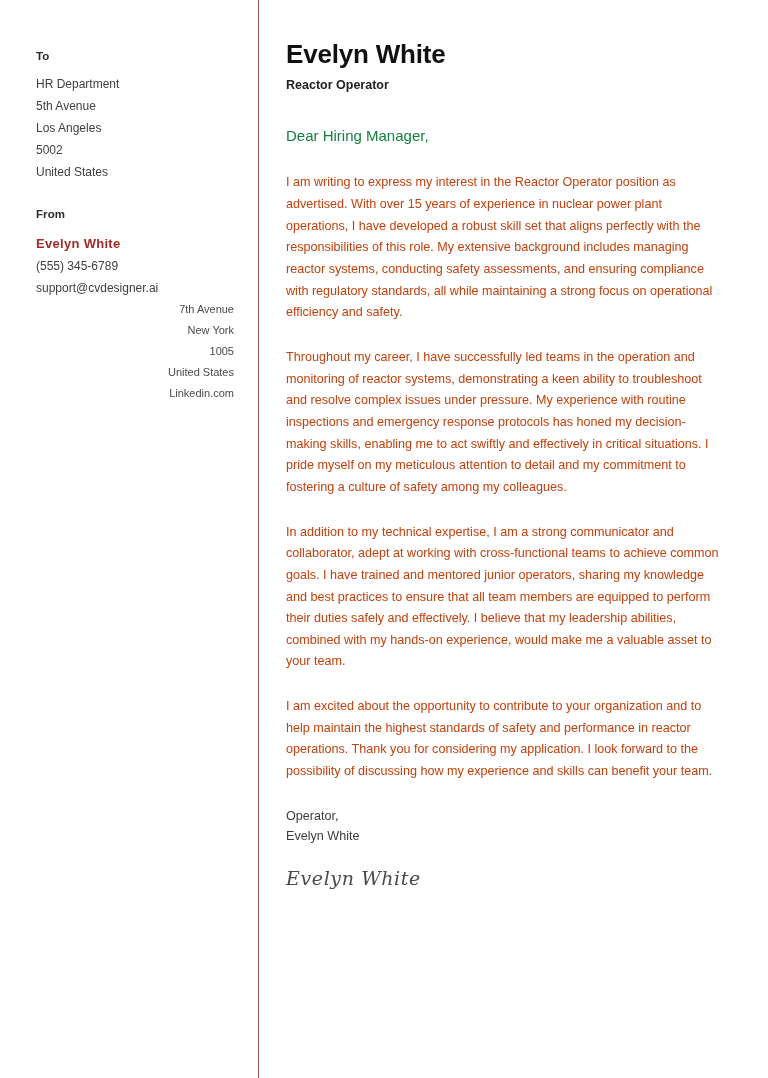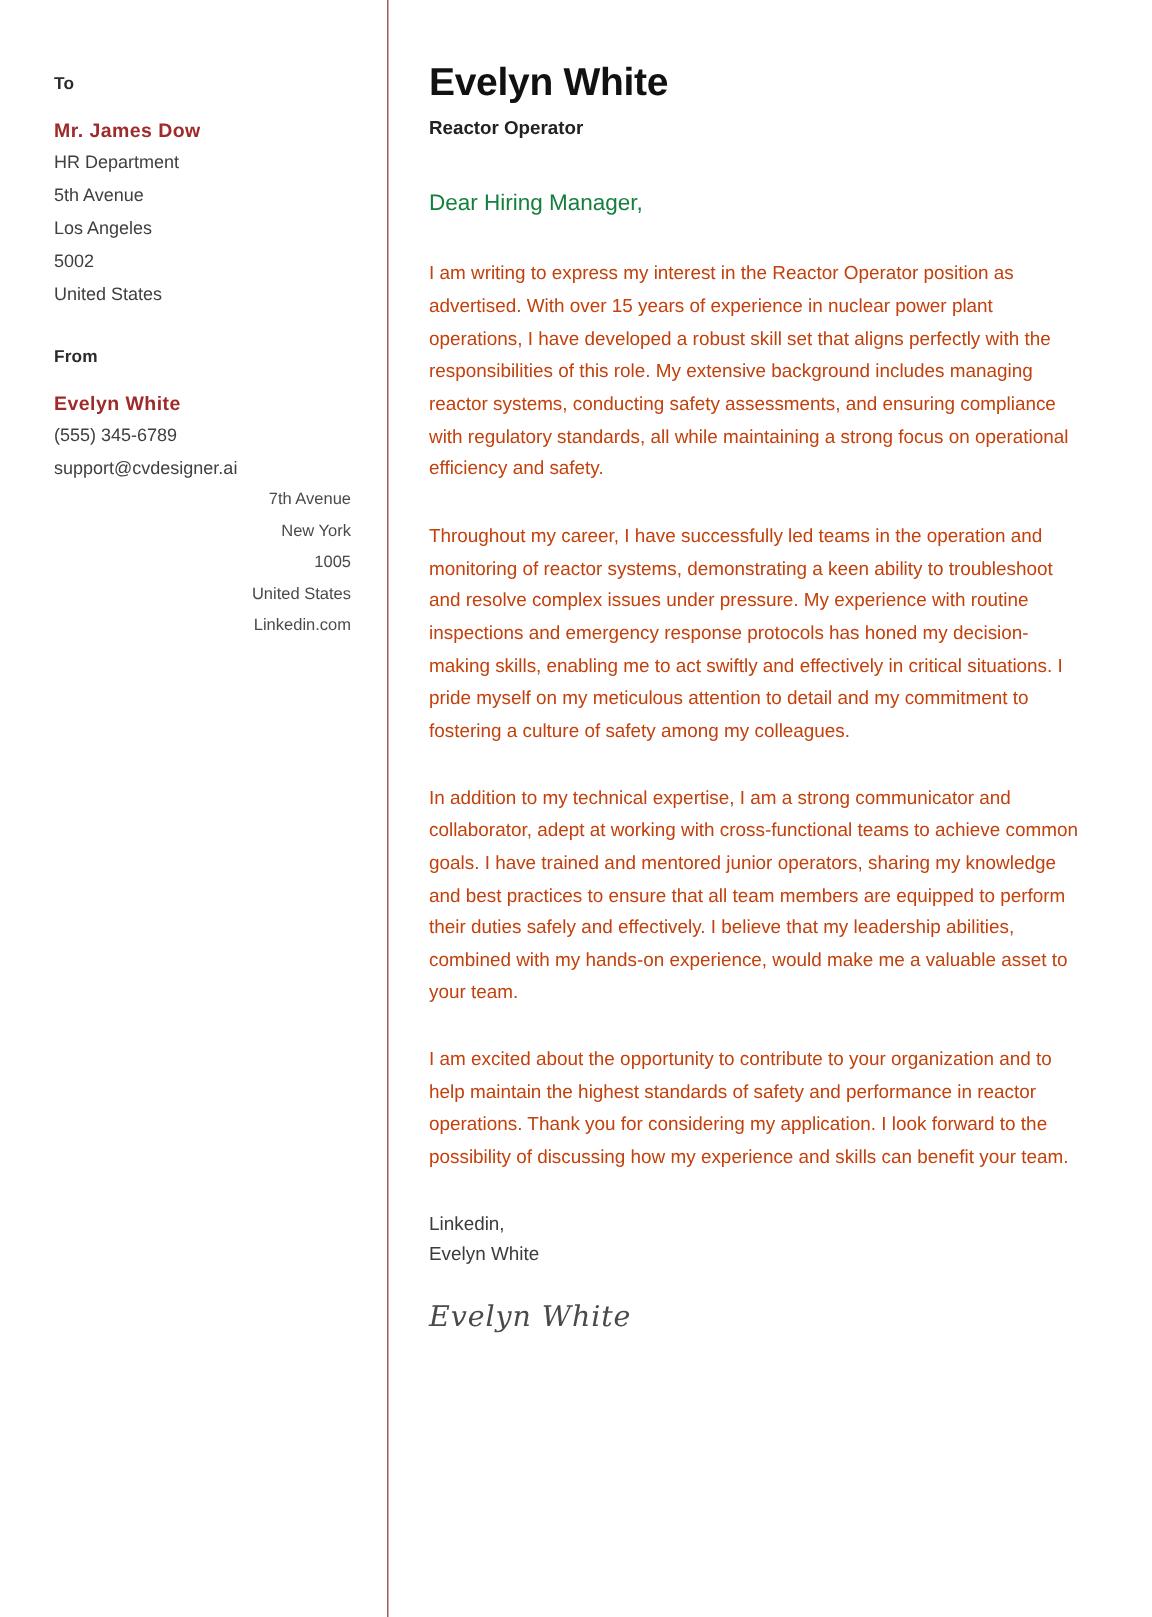--- a/index.html
+++ b/index.html
@@ -149,21 +149,20 @@
 </style>
 </head>
 <body>
 
 <div class="page">
 
   <aside class="sidebar">
 
     <section class="block-to">
       <div class="section-label">To</div>
-      <div class="recipient-name">Mr. James Dow</div>
       <div class="addr-line">HR Department</div>
       <div class="addr-line">5th Avenue</div>
       <div class="addr-line">Los Angeles</div>
       <div class="addr-line">5002</div>
       <div class="addr-line">United States</div>
     </section>
 
     <section class="block-from">
       <div class="section-label">From</div>
       <div class="sender-name">Evelyn White</div>
@@ -184,20 +183,20 @@
     <div class="doc-role">Reactor Operator</div>
 
     <p class="salutation">Dear Hiring Manager,</p>
 
     <p class="body-par">I am writing to express my interest in the Reactor Operator position as advertised. With over 15 years of experience in nuclear power plant operations, I have developed a robust skill set that aligns perfectly with the responsibilities of this role. My extensive background includes managing reactor systems, conducting safety assessments, and ensuring compliance with regulatory standards, all while maintaining a strong focus on operational efficiency and safety.</p>
     <p class="body-par">Throughout my career, I have successfully led teams in the operation and monitoring of reactor systems, demonstrating a keen ability to troubleshoot and resolve complex issues under pressure. My experience with routine inspections and emergency response protocols has honed my decision-making skills, enabling me to act swiftly and effectively in critical situations. I pride myself on my meticulous attention to detail and my commitment to fostering a culture of safety among my colleagues.</p>
     <p class="body-par">In addition to my technical expertise, I am a strong communicator and collaborator, adept at working with cross-functional teams to achieve common goals. I have trained and mentored junior operators, sharing my knowledge and best practices to ensure that all team members are equipped to perform their duties safely and effectively. I believe that my leadership abilities, combined with my hands-on experience, would make me a valuable asset to your team.</p>
     <p class="body-par">I am excited about the opportunity to contribute to your organization and to help maintain the highest standards of safety and performance in reactor operations. Thank you for considering my application. I look forward to the possibility of discussing how my experience and skills can benefit your team.</p>
 
     <div class="closing">
-      <div>Linkedin,</div>
+      <div>Operator,</div>
       <div>Evelyn White</div>
     </div>
 
     <div class="signature">Evelyn White</div>
   </main>
 
 </div>
 
 </body></html>

